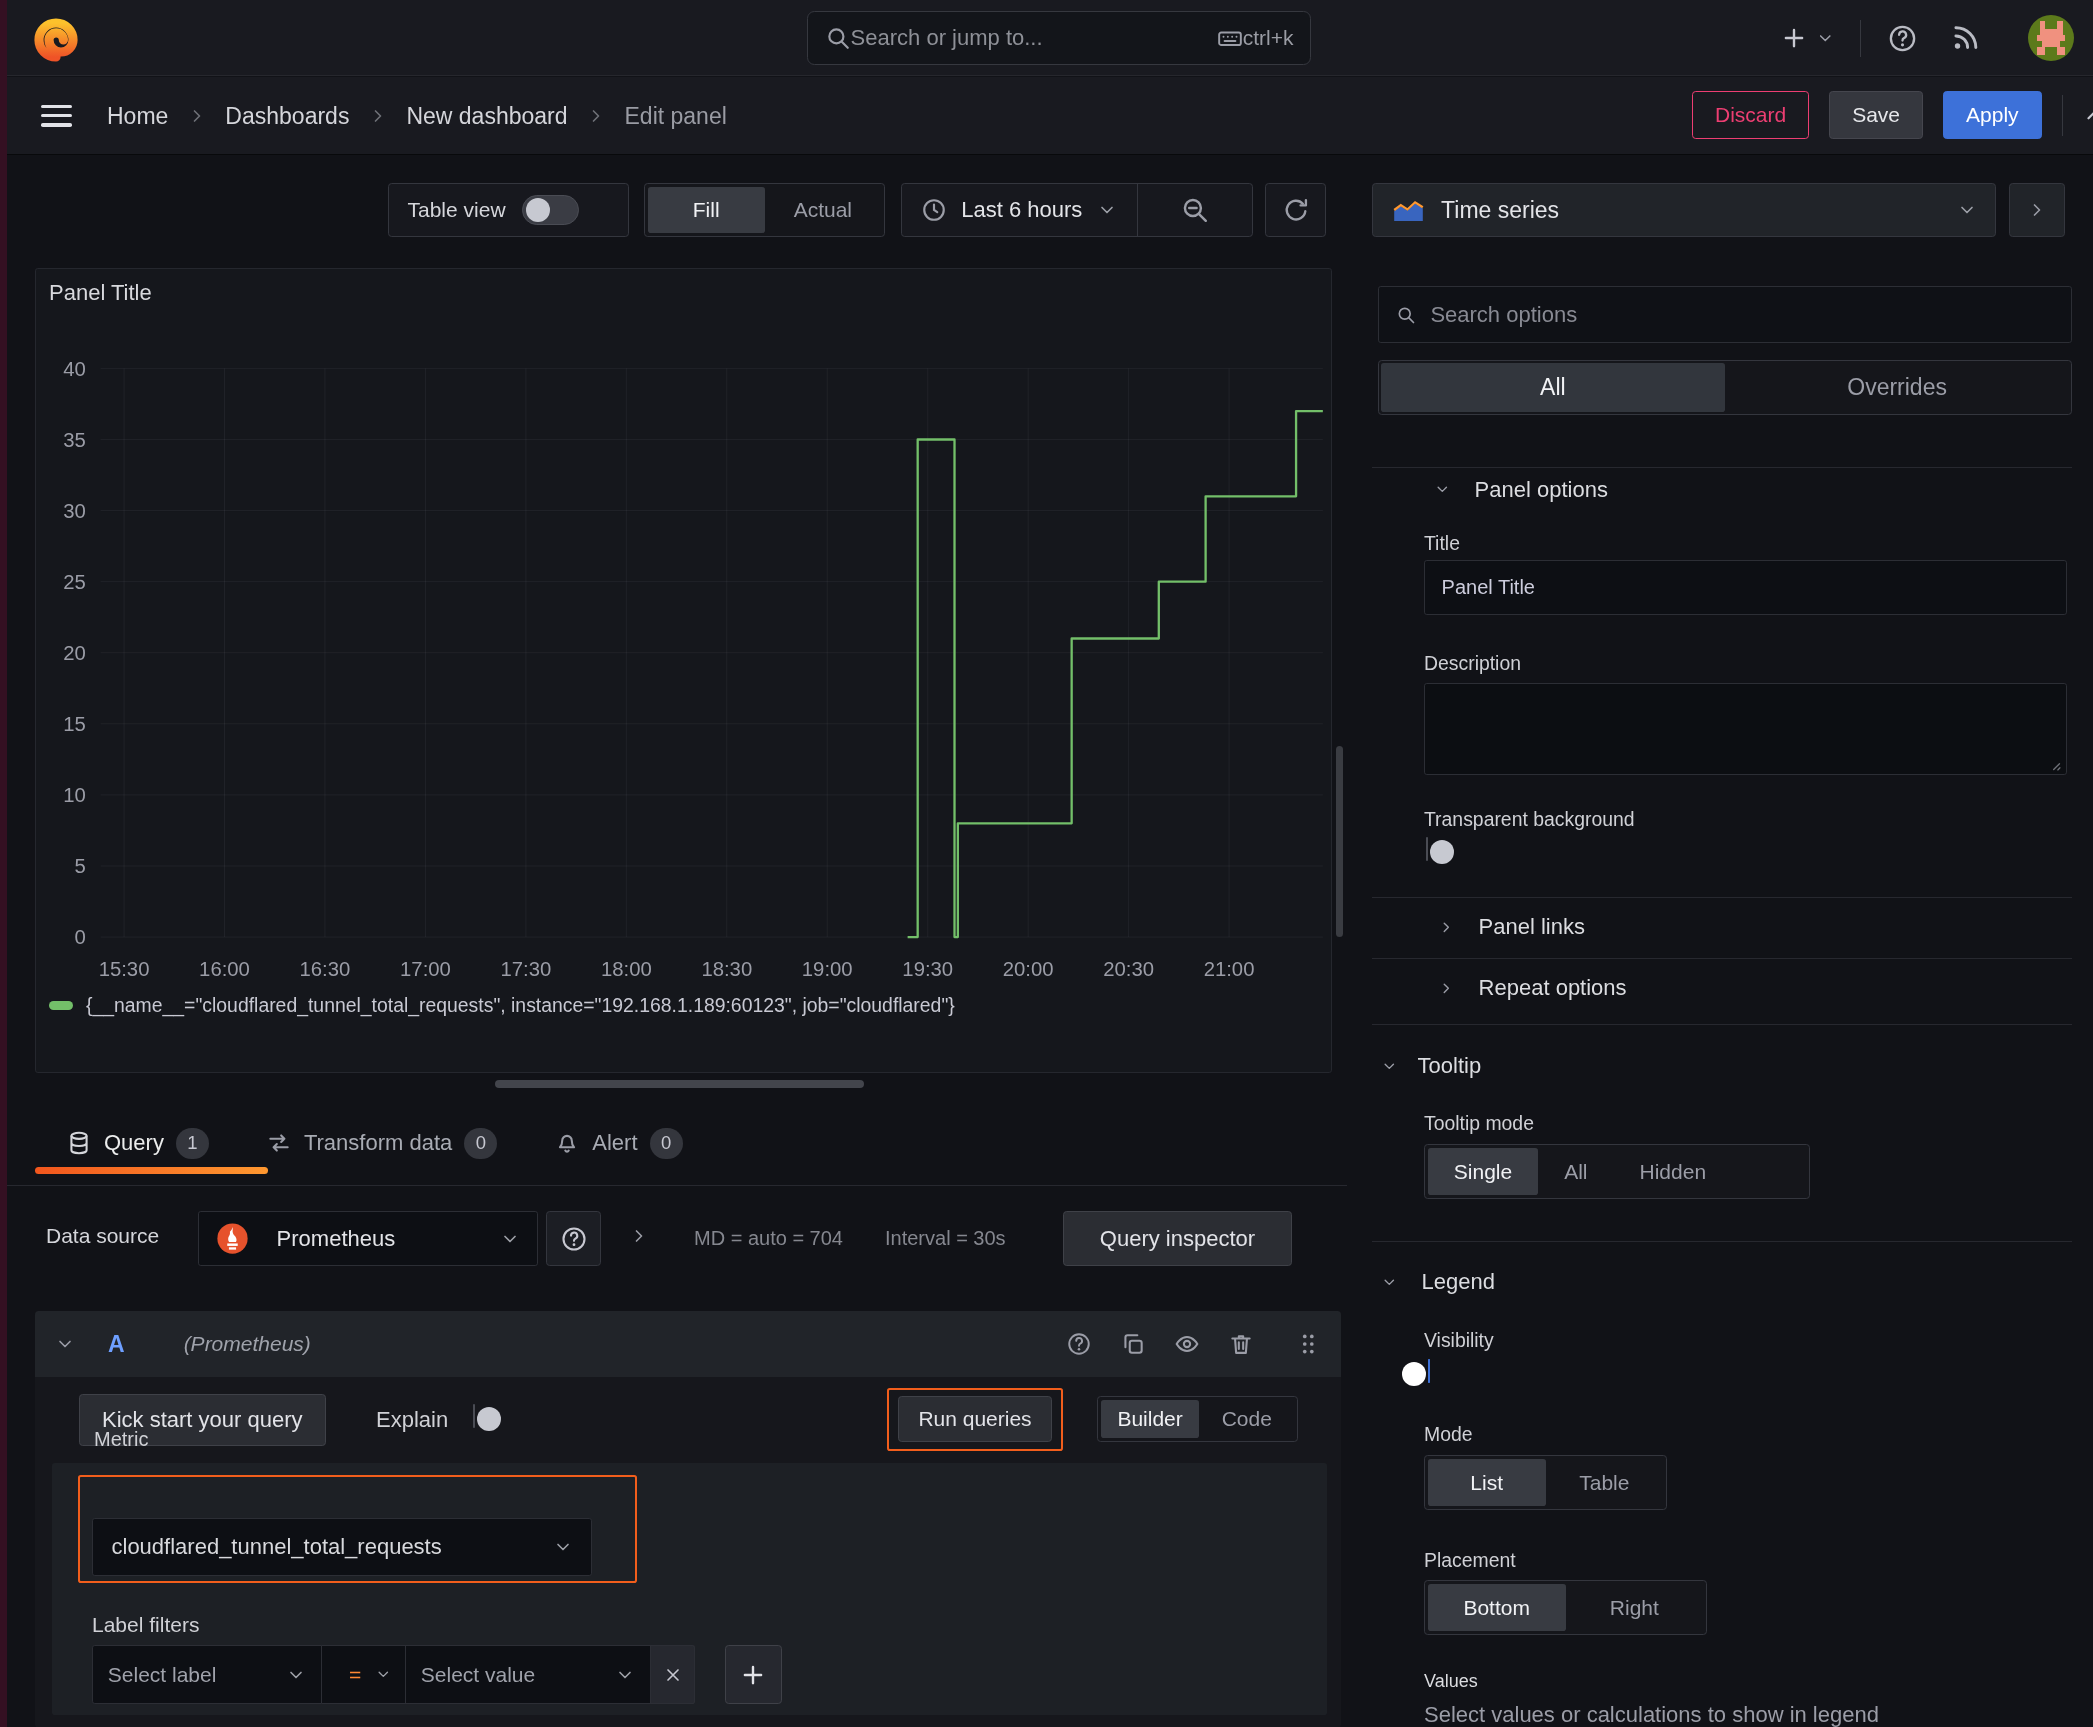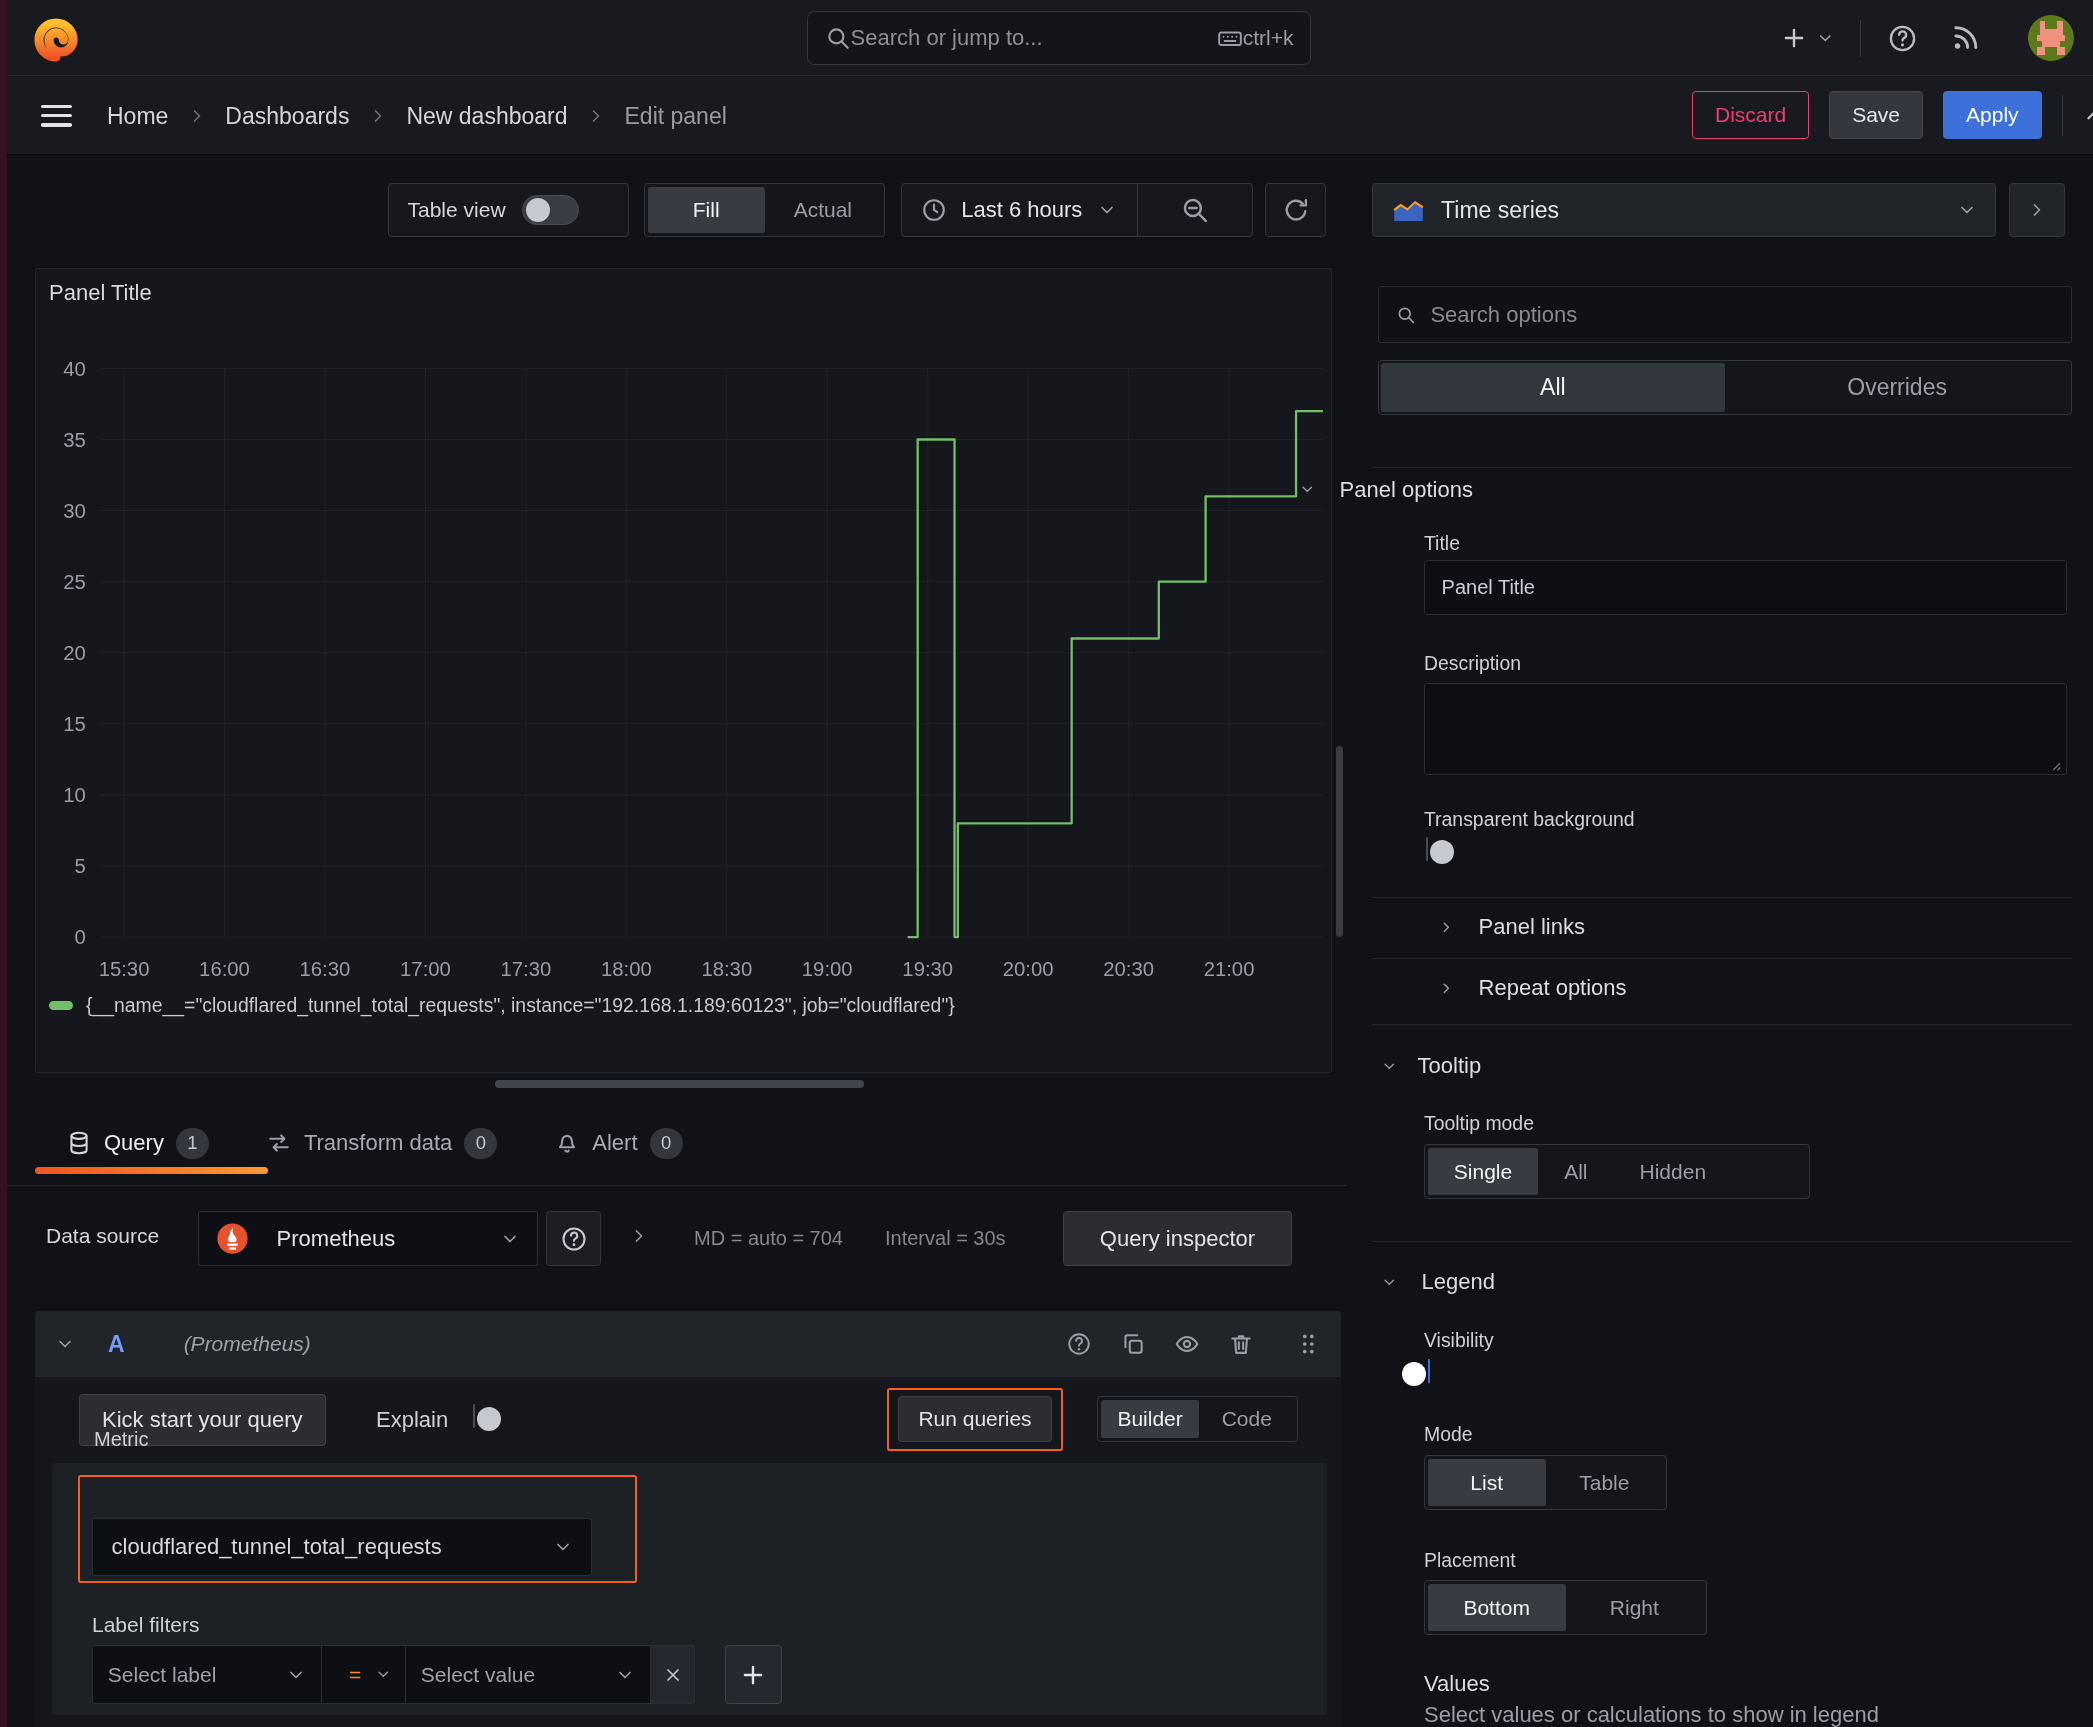--- a/index.html
+++ b/index.html
@@ -567,21 +567,21 @@
   </div>
 
   <div class="abs segwrap" style="left:1378px;top:360px;width:694px;height:55px;padding:1.8px">
     <span class="seg active" style="flex:1;font-size:23px;background:#32363d">All</span>
     <span class="seg" style="flex:1;font-size:23px">Overrides</span>
   </div>
 
   <div class="abs divider" style="left:1372px;top:467px;width:700px"></div>
 
   
-  <div class="abs row" style="left:1299px;top:465px;height:57px;gap:24px;top:461px">
+  <div class="abs row" style="left:1434px;top:465px;height:57px;gap:24px;top:461px">
     <span class="icw">
         <svg class="ic-sm" style="width:16.6px;height:16.6px" viewBox="0 0 18 18" width="16.6" height="16.6">
           <use href="#i-chevdown"></use>
         </svg>
       </span>
     <span class="secthead">Panel options</span>
   </div>
   <div class="abs lbl" style="left:1424px;top:532px">Title</div>
   <input class="abs input" style="left: 1424px; top: 560px; width: 643px; height: 55px;" value="Panel Title">
   <div class="abs lbl" style="left:1424px;top:652px">Description</div>
@@ -646,17 +646,17 @@
   <div class="abs lbl" style="left:1424px;top:1423px">Mode</div>
   <div class="abs segwrap" style="left:1424px;top:1455px;height:55px;width:243px">
     <span class="seg active" style="flex:1">List</span>
     <span class="seg" style="flex:1">Table</span>
   </div>
   <div class="abs lbl" style="left:1424px;top:1549px">Placement</div>
   <div class="abs segwrap" style="left:1424px;top:1580px;height:55px;width:283px">
     <span class="seg active" style="flex:1">Bottom</span>
     <span class="seg" style="flex:1">Right</span>
   </div>
-  <div class="abs" style="left:1424px;top:1671px;font-size:22px;color:#dcdde1">Values</div>
+  <div class="abs" style="left:1424px;top:1671px;font-size:18px;color:#dcdde1">Values</div>
   <div class="abs hint" style="left:1424px;top:1702px">Select values or calculations to show in legend</div>
 
 </div>
 
 
 </body></html>

